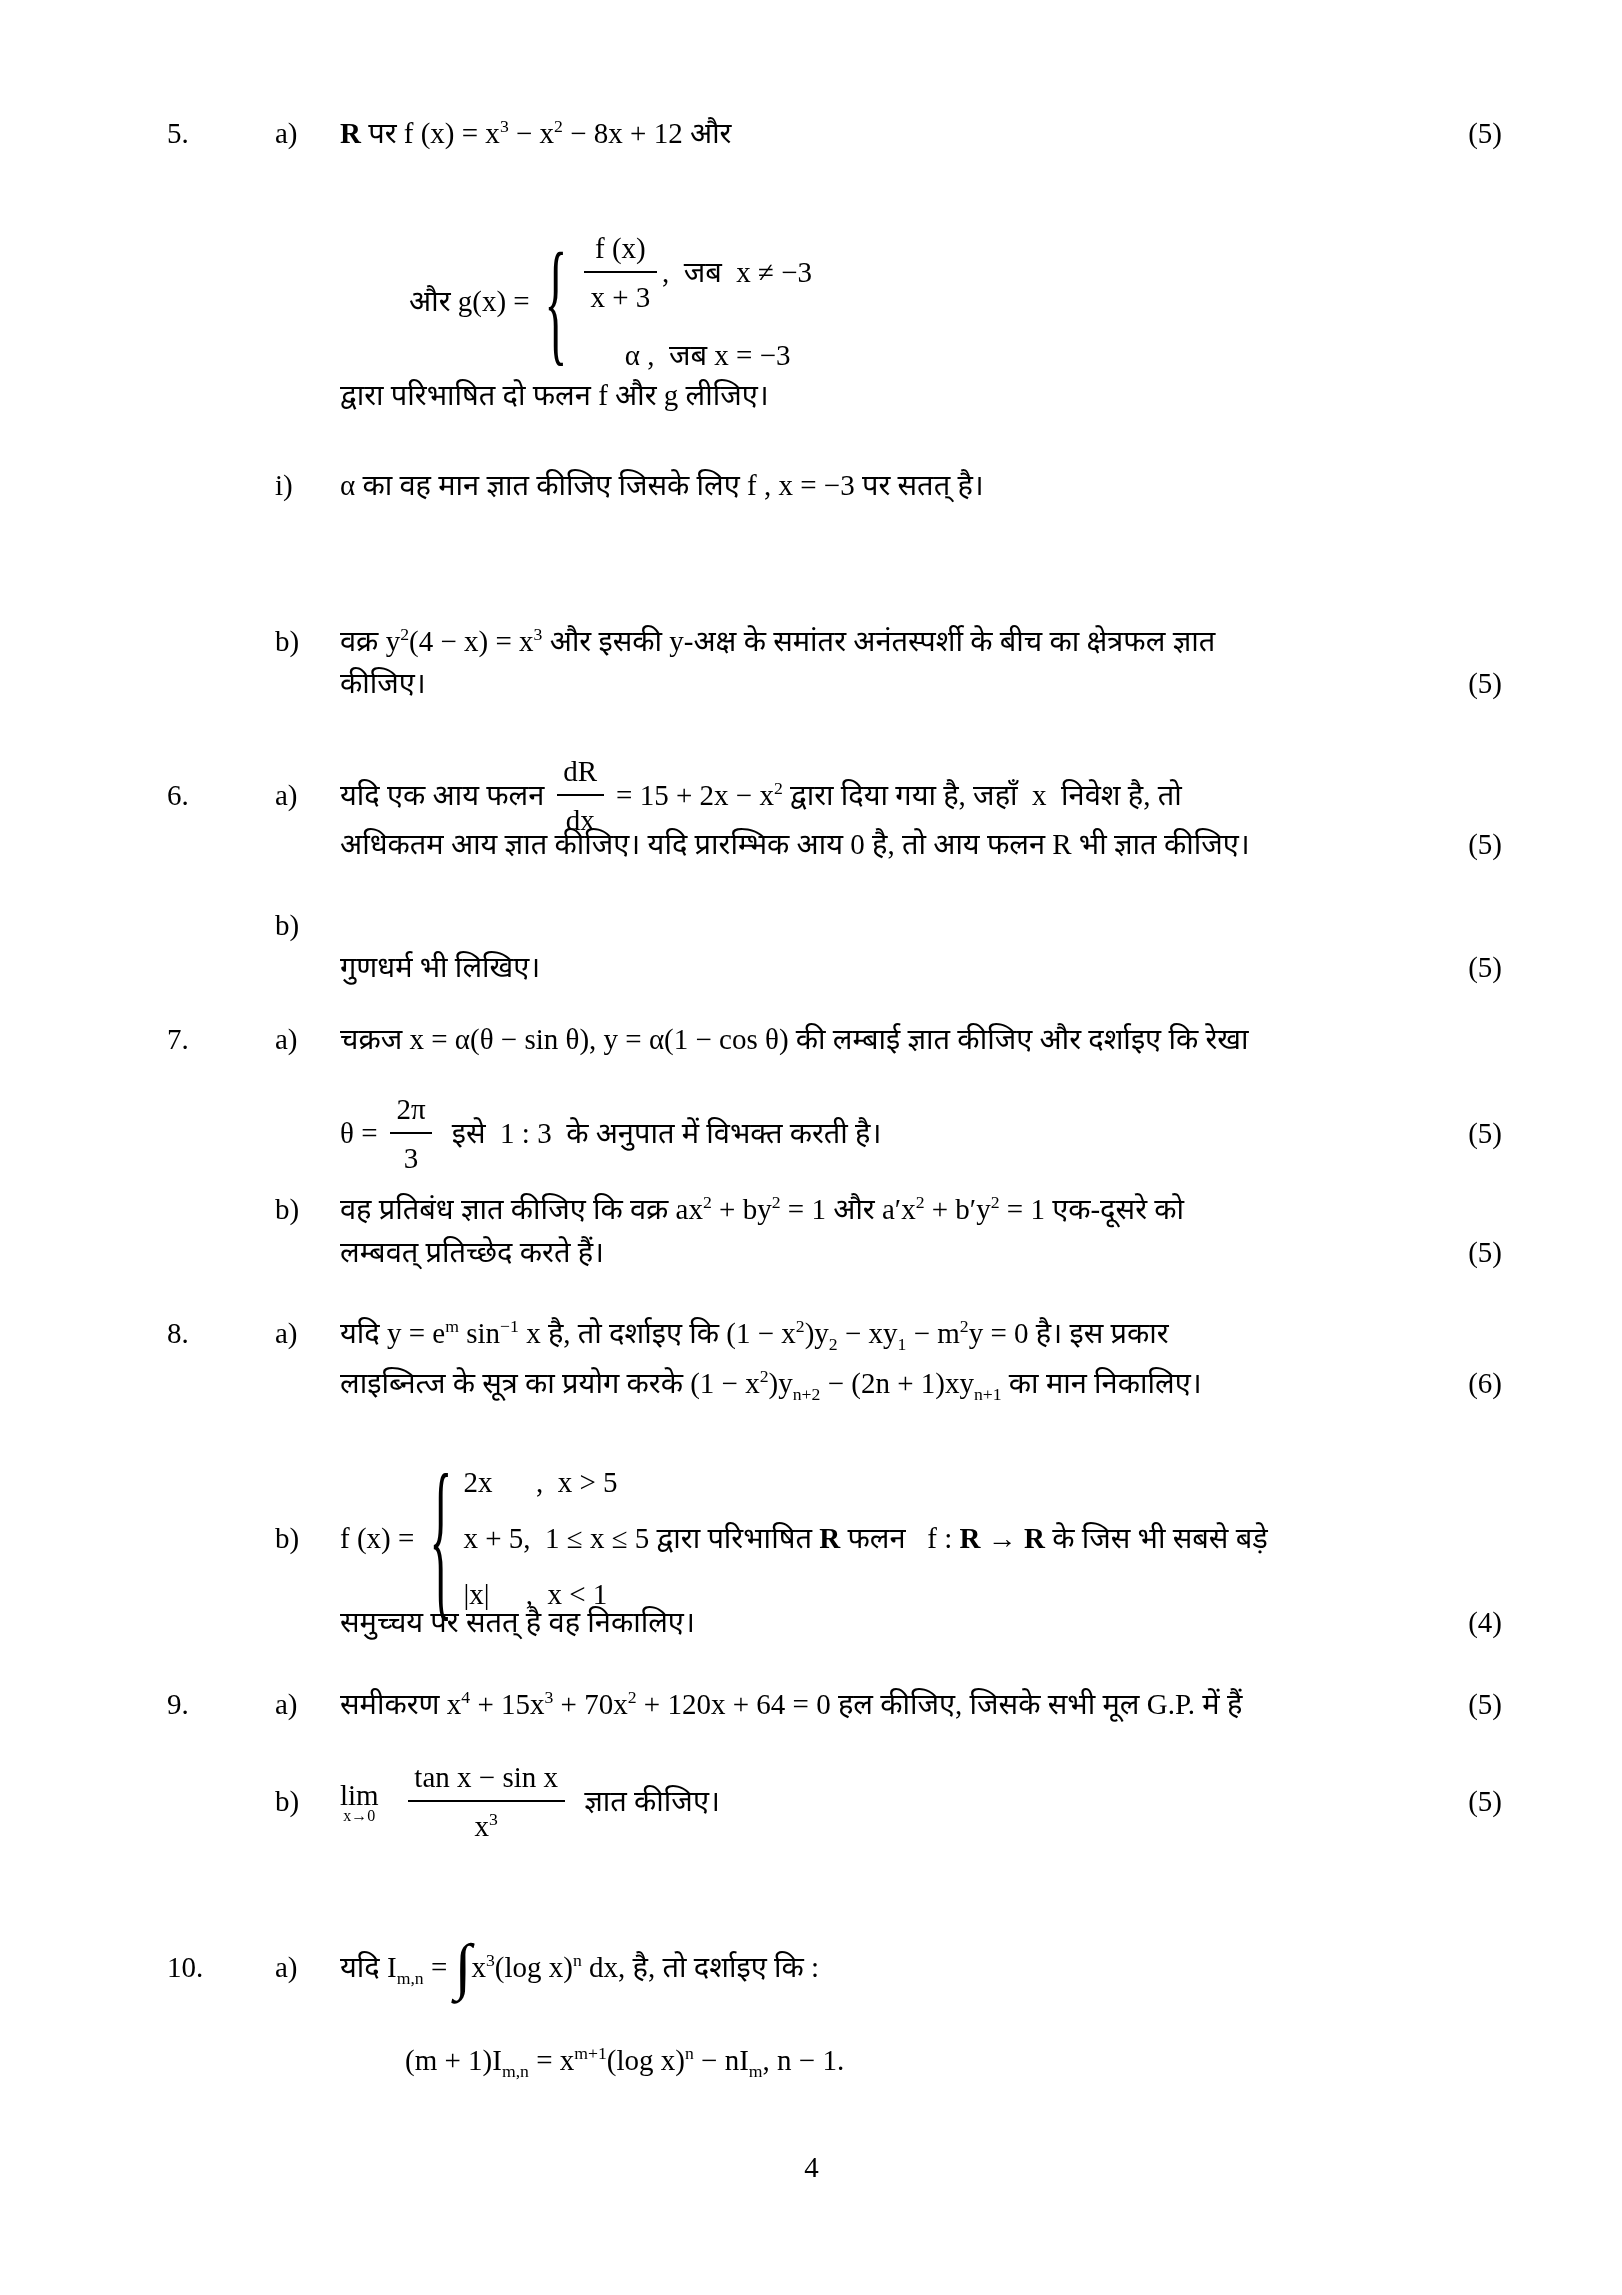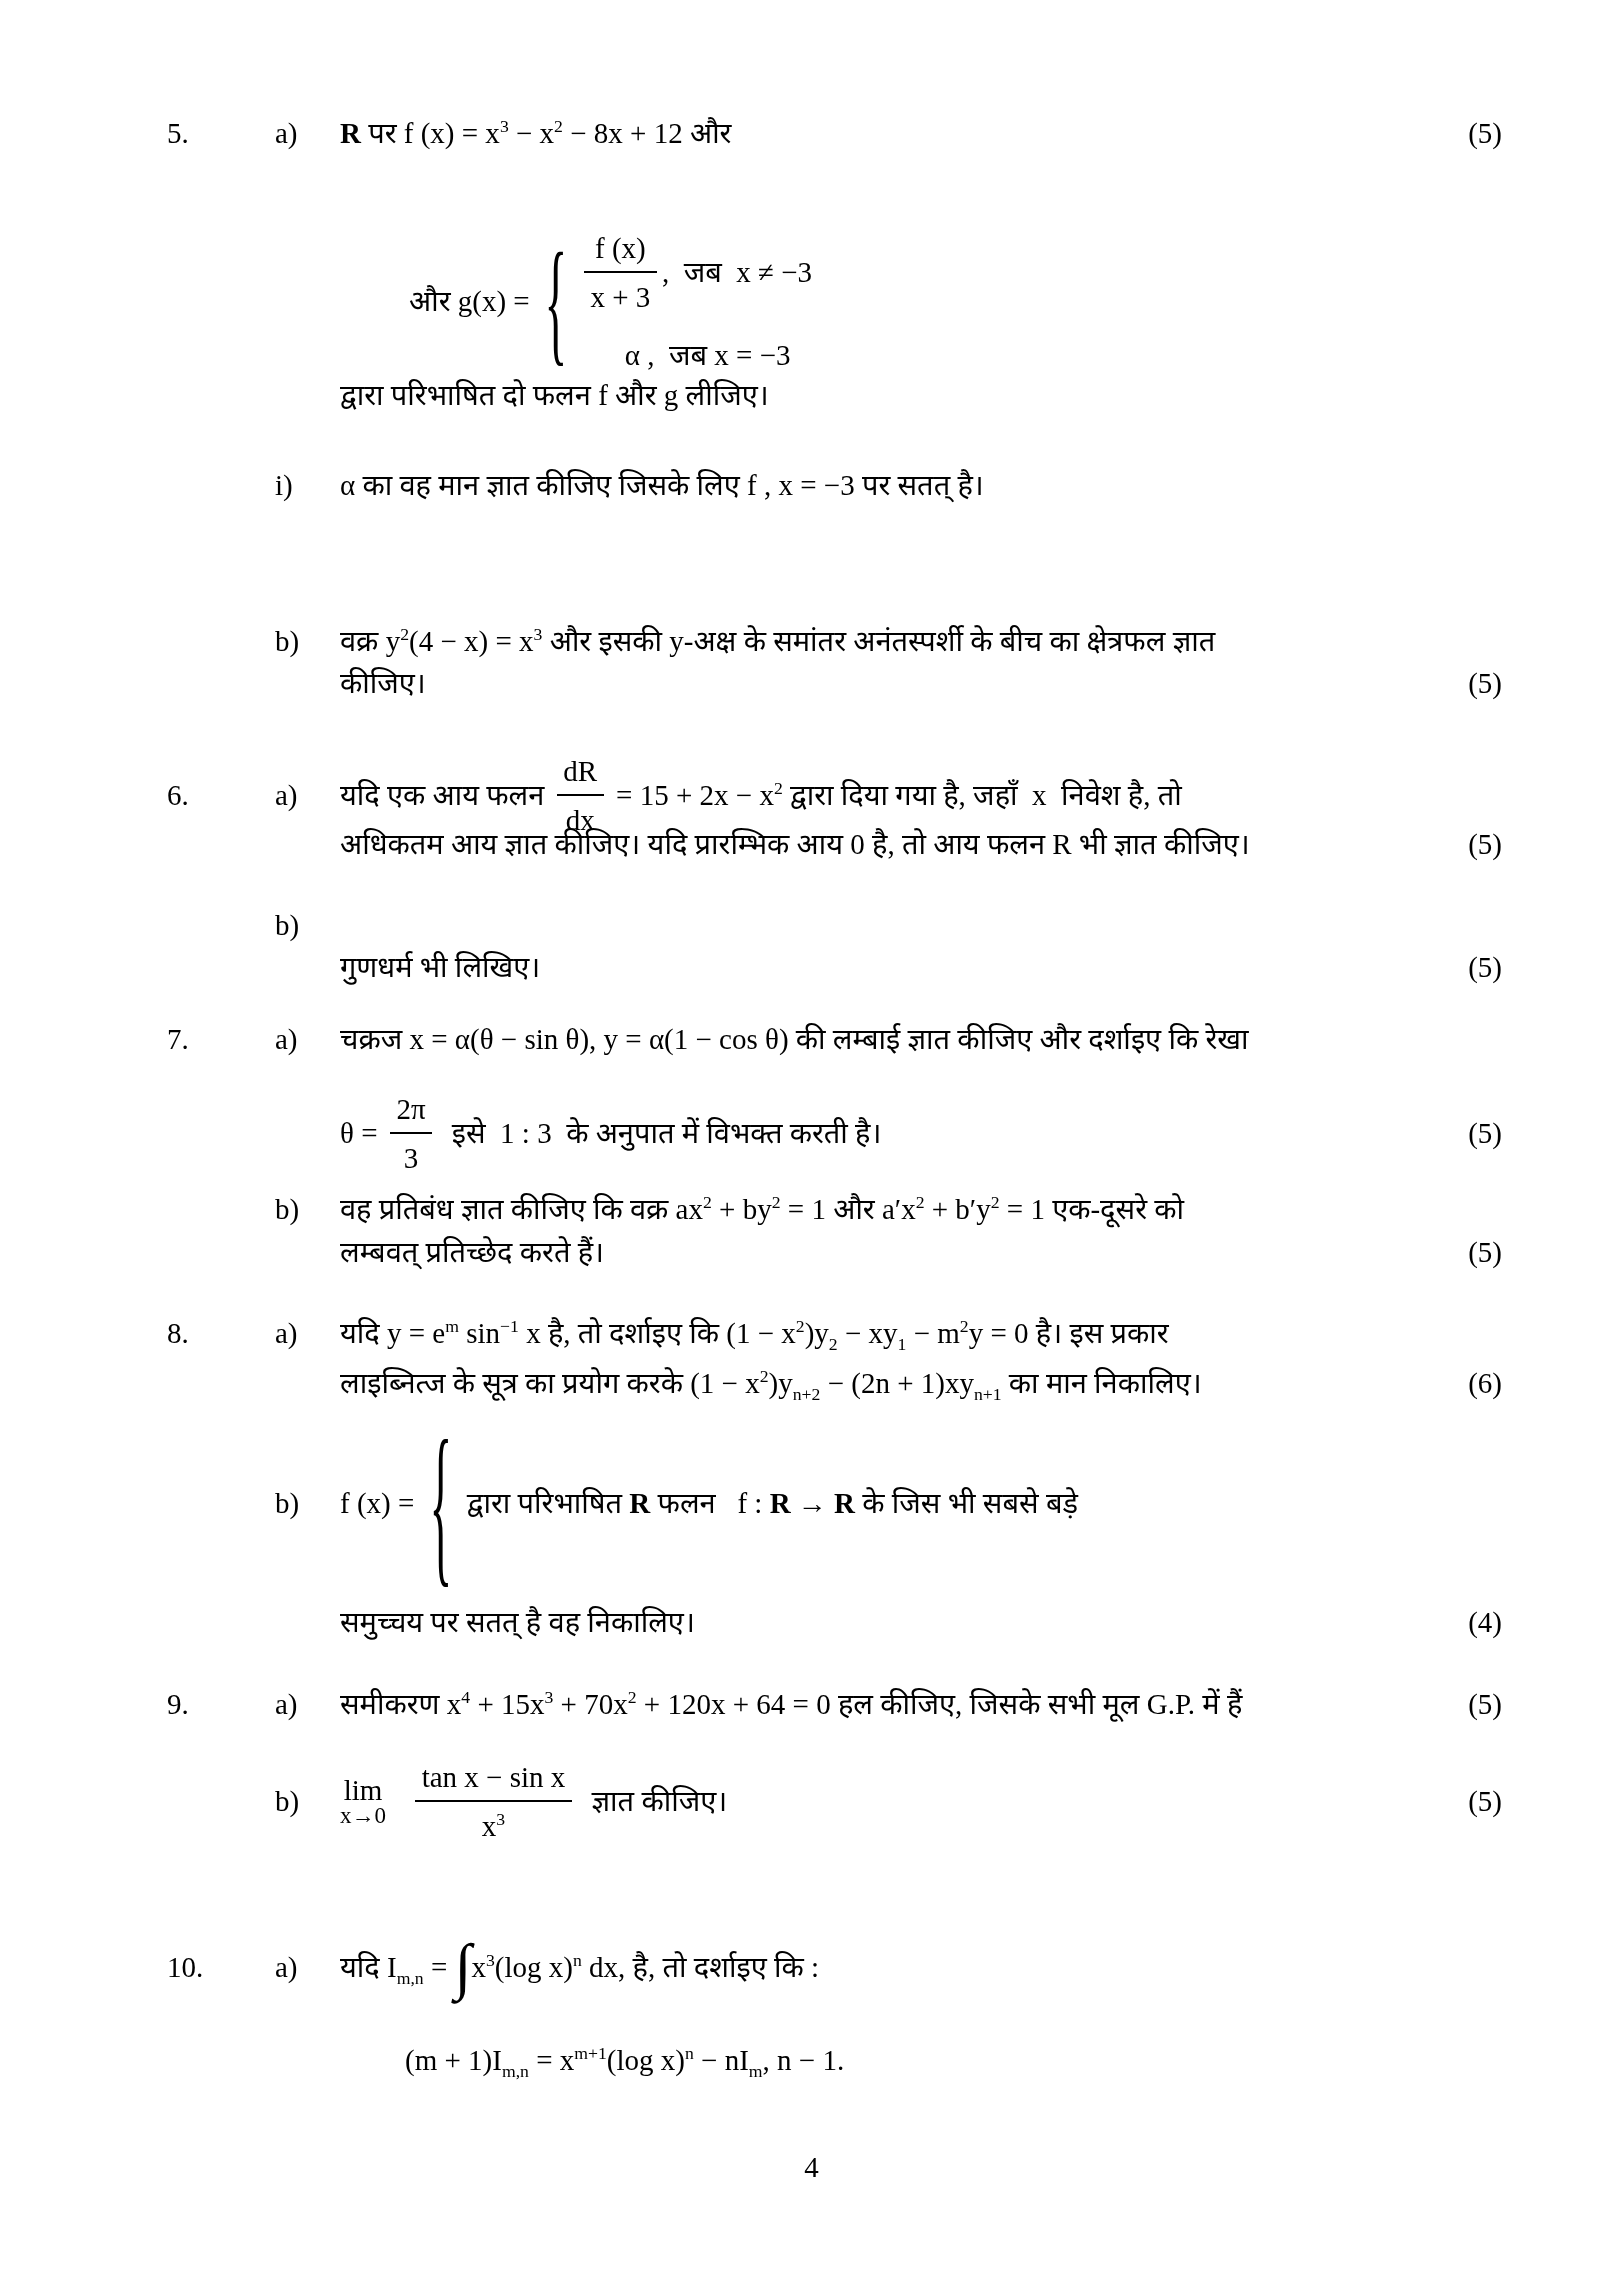--- a/index.html
+++ b/index.html
@@ -28,21 +28,21 @@
   .flexbox .frac { flex:0 0 auto; }
   .cases { display:inline-flex; flex-direction:column; row-gap:22px; margin-left:3.9px; }
   .cases3 { row-gap:19.6px; }
   .case-line { display:flex; align-items:center; white-space:pre; }
   .case { white-space:pre; }
   .brace { display:inline-block; line-height:1; font-size:79px; transform:scale(0.6,1.75); transform-origin:center; }
   .brace.b3 { transform:scale(0.6,2.25); }
   .int { font-size:62px; line-height:0; vertical-align:middle; display:inline-block; transform:translateY(-3.9px); }
   .lim { display:inline-block; text-align:center; vertical-align:middle; margin-right:24px; }
   .lim .w { display:block; }
-  .lim .s { display:block; font-size:23px; margin-top:-6.5px; }
+  .lim .s { display:block; font-size:16px; margin-top:-6.5px; }
   .pagenum { position:absolute; left:0; width:100%; text-align:center; }
 </style>
 </head>
 <body>
 
 <div class="page">
 
   <div class="row" style="top:115px">
     <div class="num">5.</div>
     <div class="letter">a)</div>
@@ -173,20 +173,25 @@
     <div class="text"><span>लाइब्नित्ज के सूत्र का प्रयोग करके  (1 − x</span><sup>2</sup><span>)y</span><sub>n+2</sub><span> − (2n + 1)xy</span><sub>n+1</sub><span> का मान निकालिए।</span></div>
     <div class="marks">(6)</div>
   </div>
 
   <div class="row flexmid" style="top:1464px">
     <div class="num"></div>
     <div class="letter">b)</div>
     <div class="text flexbox">
       <span class="pre">f (x) = </span>
       <span class="brace b3">{</span>
+      <span class="cases cases3">
+        <span class="case">2x      ,  x &gt; 5</span>
+        <span class="case">x + 5,  1 ≤ x ≤ 5</span>
+        <span class="case">|x|     ,  x &lt; 1</span>
+      </span>
       <span class="pre"><span> द्वारा परिभाषित </span><b>R</b><span> फलन   f : </span><b>R</b><span> → </span><b>R</b><span> के जिस भी सबसे बड़े</span></span>
     </div>
   </div>
 
   <div class="row" style="top:1604px">
     <div class="num"></div>
     <div class="letter"></div>
     <div class="text">समुच्चय पर सतत् है वह निकालिए।</div>
     <div class="marks">(4)</div>
   </div>

